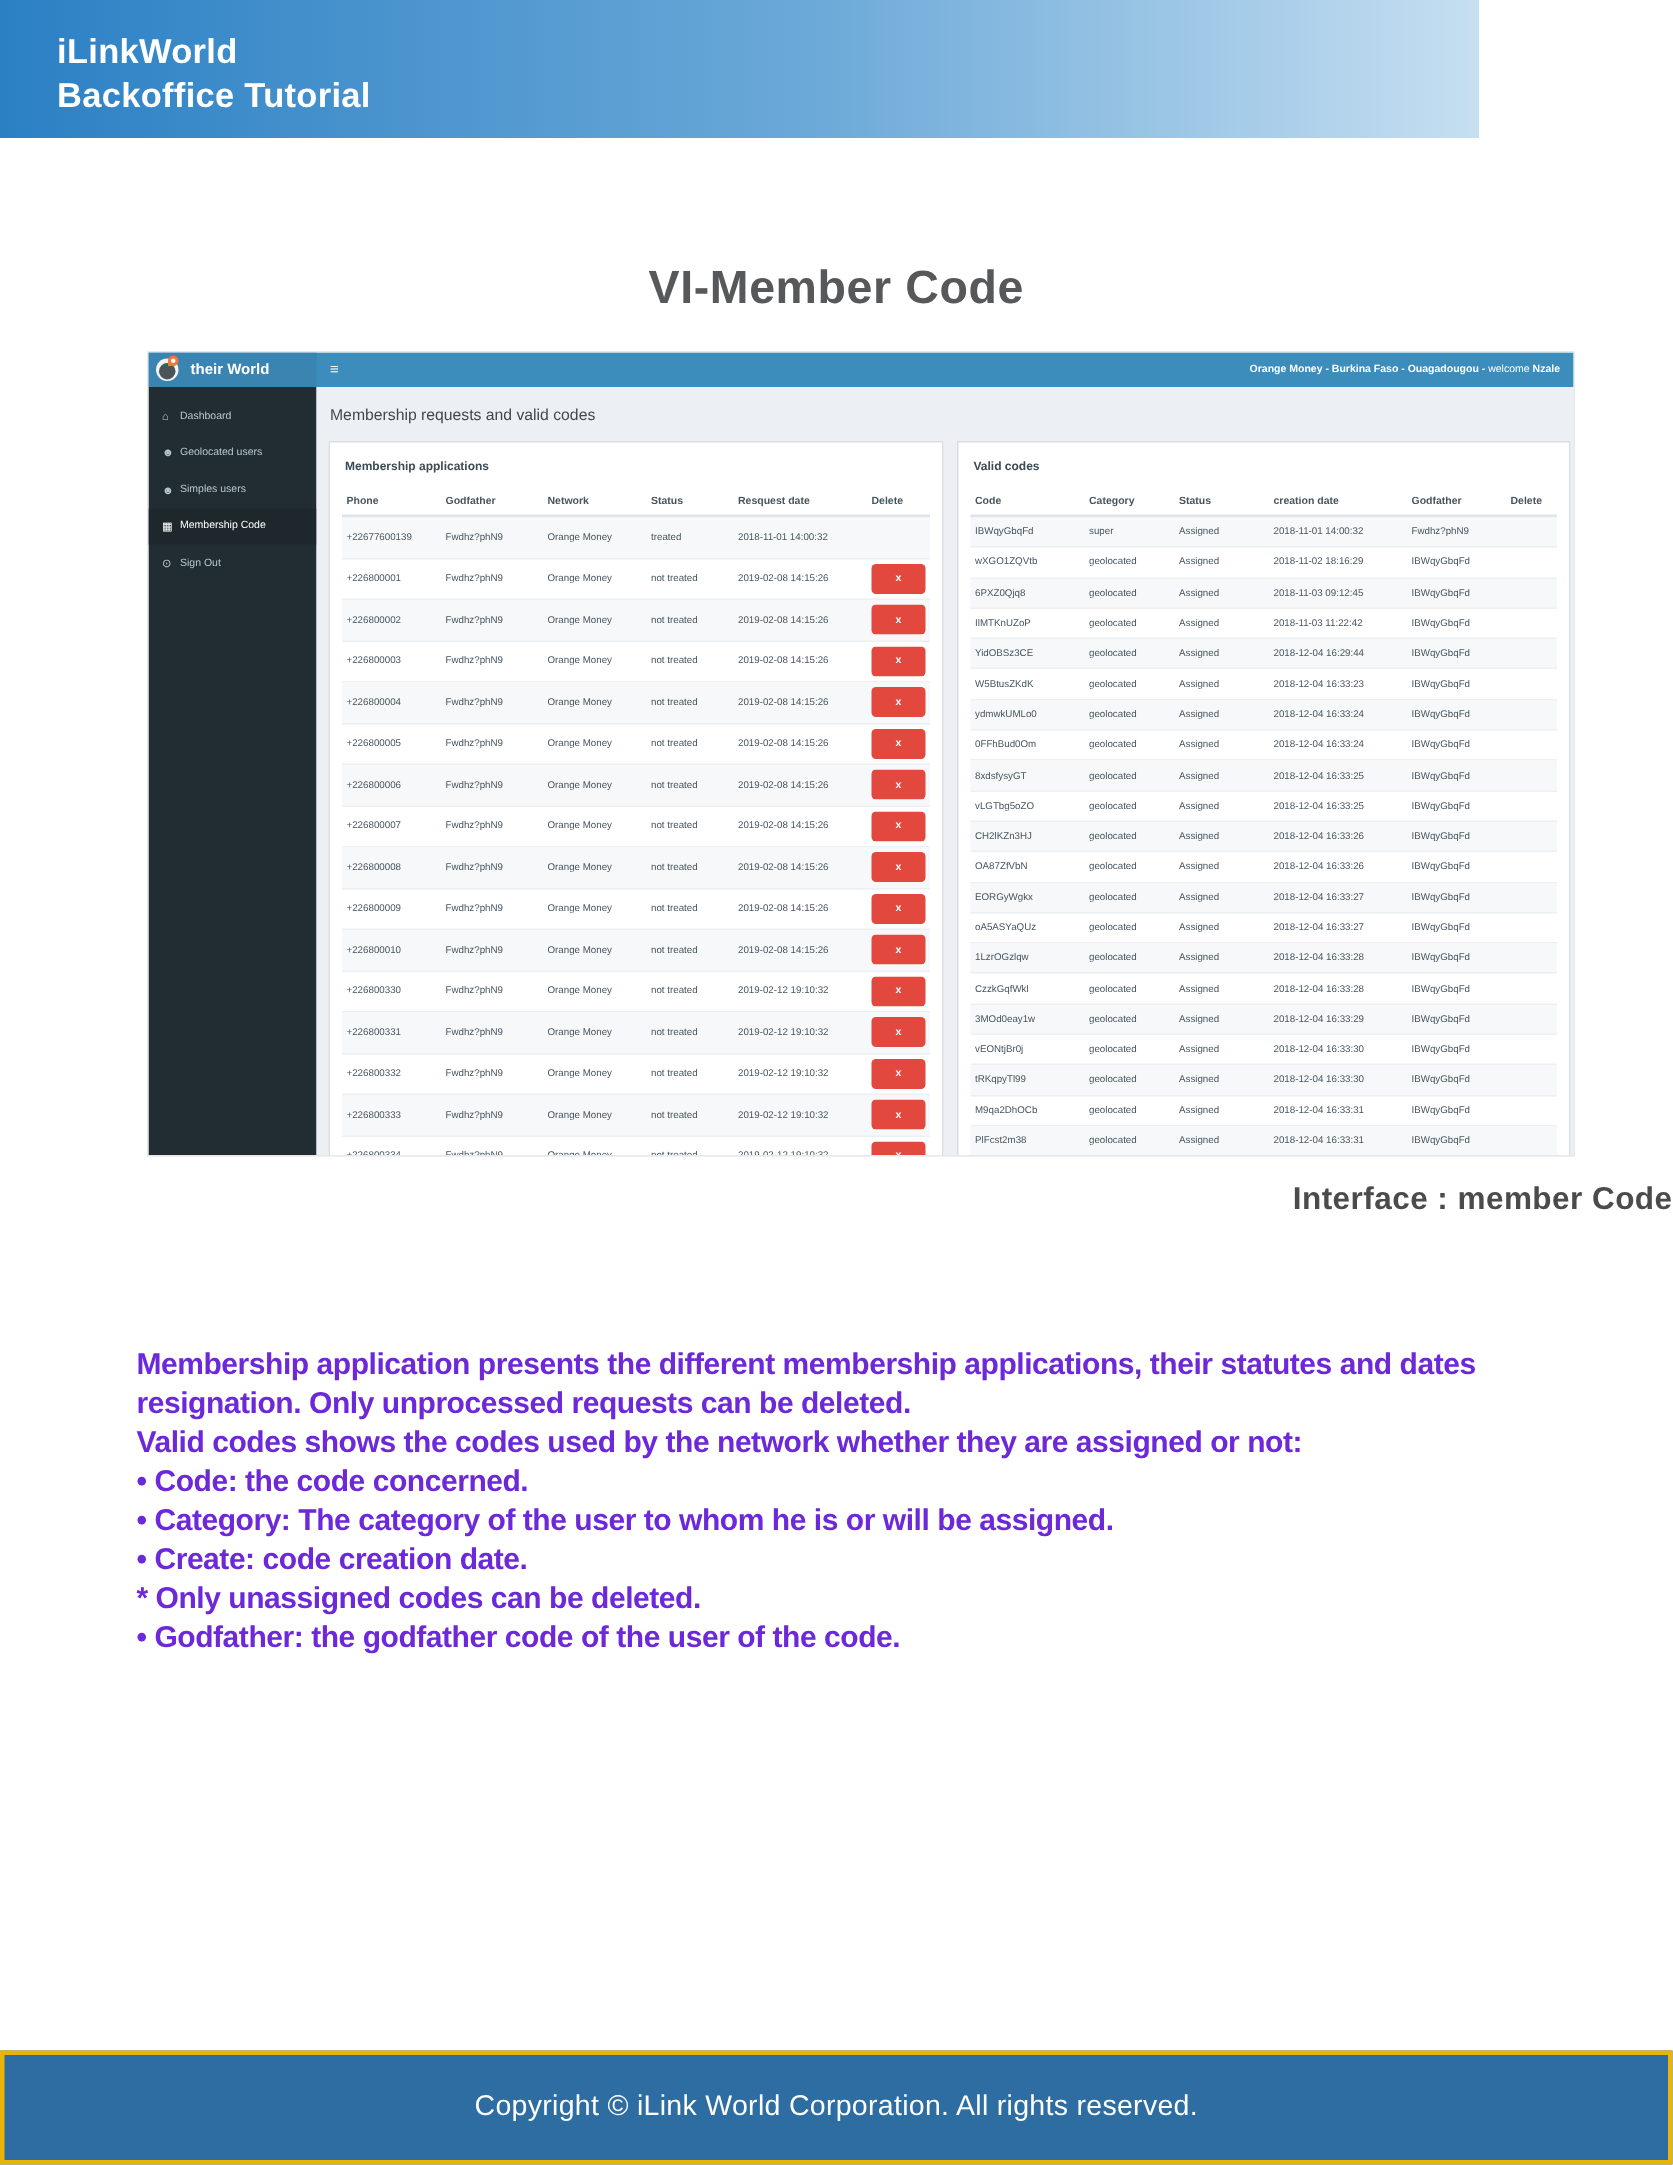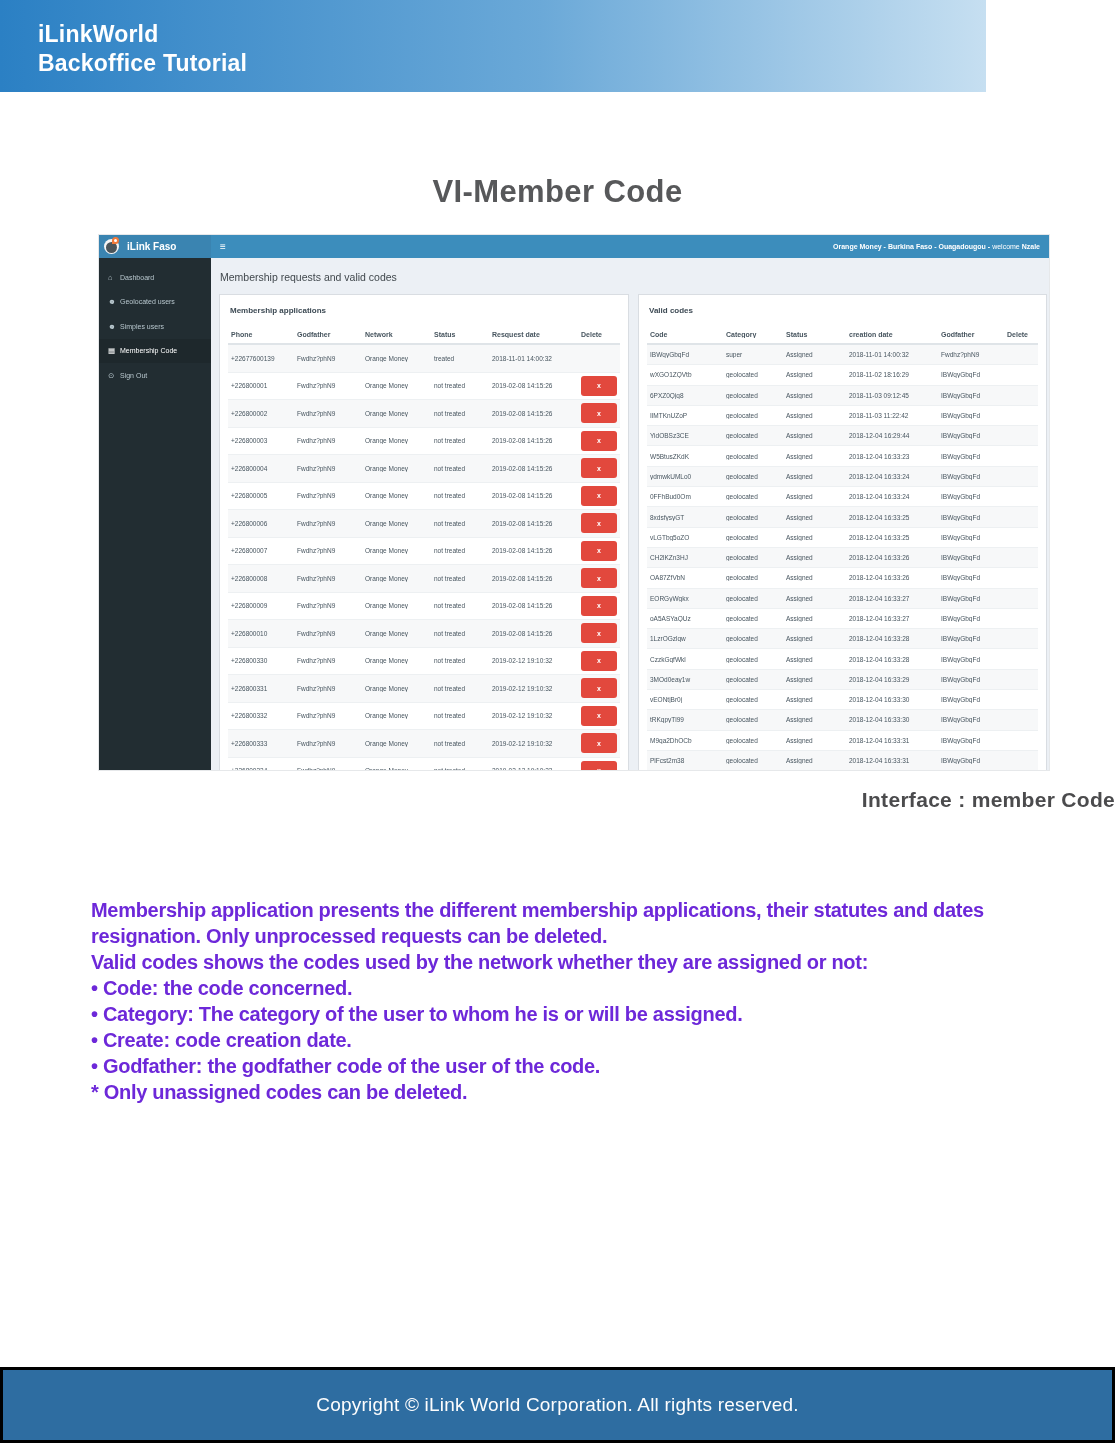--- a/index.html
+++ b/index.html
@@ -78,21 +78,21 @@
   .doc-caption {
     position:absolute; left:0; top:788px; width:1115px; text-align:right;
     font-size:21px; font-weight:bold; color:#4b4b4d; letter-spacing:0.3px;
   }
   .doc-body {
     position:absolute; left:91px; top:897px; width:945px;
     font-size:20px; line-height:26px; color:#6d28d9; letter-spacing:-0.3px;font-weight:bold;
   }
   .doc-footer {
     position:absolute; left:0; top:1367px; width:1115px; height:76px;
-    background:#2e6da1; border:3px solid #000000;
+    background:#2e6da1; border:3px solid #eab308;
     display:flex; align-items:center; justify-content:center;
     color:#fdfdfd; font-size:19px; letter-spacing:0.2px;
   }
 </style>
 </head>
 <body>
 
 <div class="doc-header">
   <div class="h-line">iLinkWorld</div>
   <div class="h-line">Backoffice Tutorial</div>
@@ -100,21 +100,21 @@
 
 <div class="doc-title">VI-Member Code</div>
 
 <div class="shot">
   <div class="navbar">
     <div class="logo-box">
       <div class="logo-mark">
         <div class="logo-globe"></div>
         <div class="logo-pin"></div>
       </div>
-      <span class="brand-text">iLink Faso</span>
+      <span class="brand-text">their World</span>
     </div>
     <div class="nav-rest">
       <span class="burger">≡</span>
       <span class="user-info"><span class="b">Orange Money - Burkina Faso - Ouagadougou -</span>
         <span>welcome</span>
         <span class="b">Nzale</span></span>
     </div>
   </div>
   <div class="shot-body">
     <div class="sidebar">
@@ -501,20 +501,20 @@
 
 <div class="doc-caption">Interface : member Code</div>
 
 <div class="doc-body">
   <div>Membership application presents the different membership applications, their statutes and dates resignation. Only unprocessed requests can be deleted.</div>
   <div>Valid codes shows the codes used by the network whether they are assigned or not:</div>
   <div id="bullets">
       <div>• Code: the code concerned.</div>
       <div>• Category: The category of the user to whom he is or will be assigned.</div>
       <div>• Create: code creation date.</div>
+      <div>* Only unassigned codes can be deleted.</div>
       <div>• Godfather: the godfather code of the user of the code.</div>
-      <div>* Only unassigned codes can be deleted.</div>
     </div>
 </div>
 
 <div class="doc-footer">
   <span>Copyright © iLink World Corporation. All rights reserved.</span>
 </div>
 
 </body></html>

